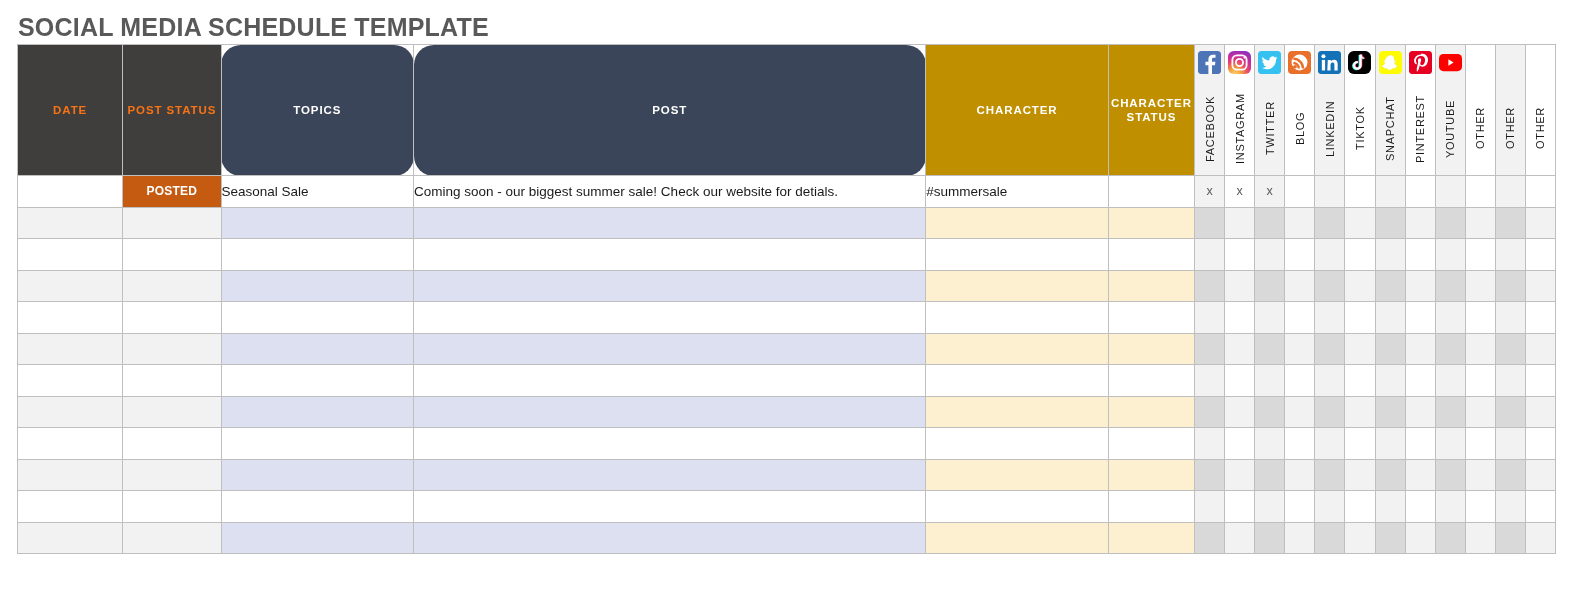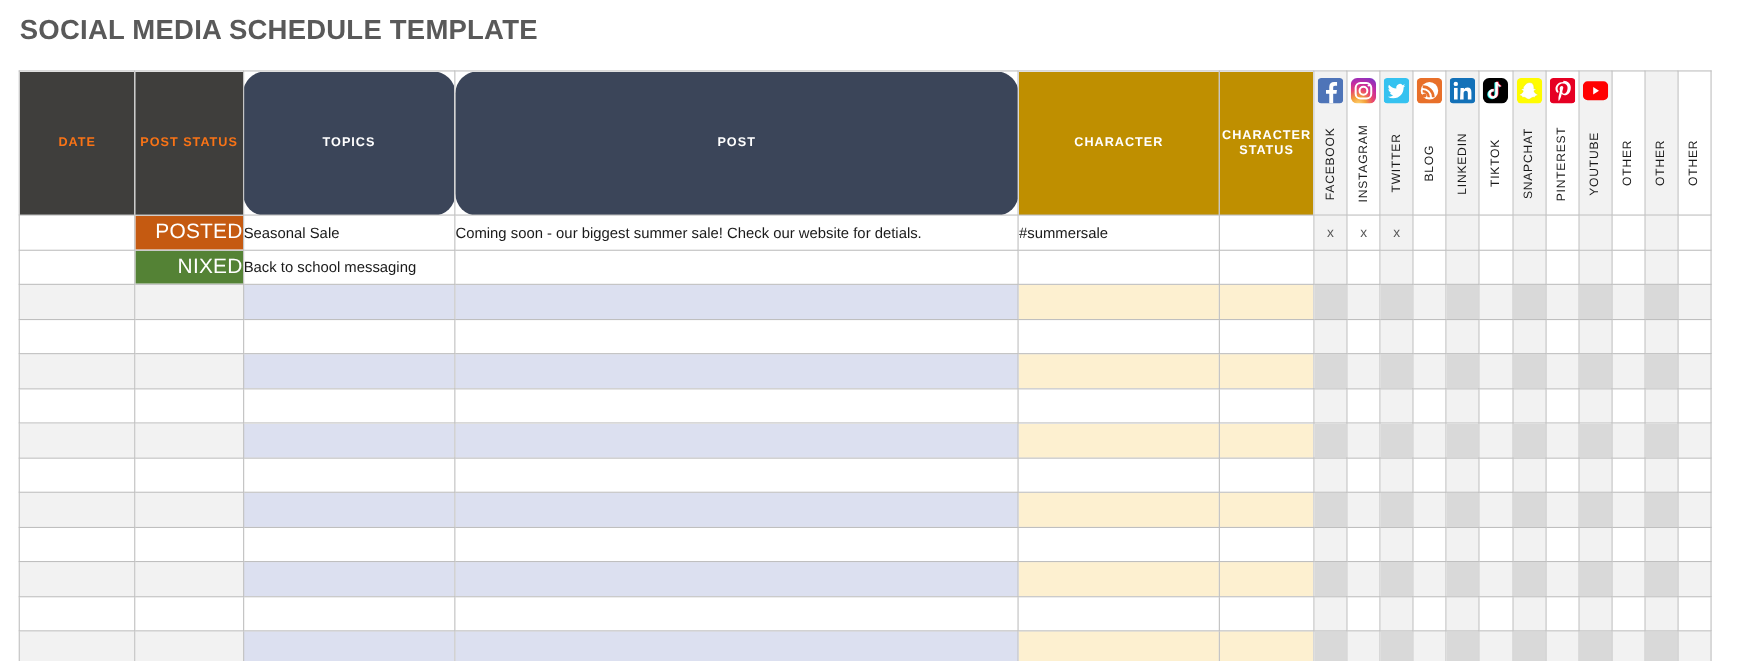--- a/index.html
+++ b/index.html
@@ -9,21 +9,21 @@
     background: #ffffff;
     font-family: "Liberation Sans", sans-serif;
     overflow: hidden;
   }
   #page-title {
     font-size: 25px;
     font-weight: bold;
     color: #595959;
     letter-spacing: 0.2px;
     padding: 11px 14px 0 18px;
-    height: 64px;
+    height: 44px;
     line-height: 33px;
     white-space: nowrap;
   }
   table.sheet {
     border-collapse: collapse;
     table-layout: fixed;
     margin-left: 17px;
     width: 1539px;
   }
   table.sheet td, table.sheet th {
@@ -95,23 +95,24 @@
   tr.band td.c-topic, tr.band td.c-post  { background:#dce0f0; }
   tr.band td.c-hash,  tr.band td.c-cc    { background:#fdf0d0; }
   tr.band td.c-plat      { background:#d9d9d9; }
   tr.band td.c-plat.alt  { background:#f2f2f2; }
 
   .badge {
     display:block;
     height: 100%;
     line-height: 30px;
     color:#ffffff;
-    font-size: 19px;
-    text-align:right;
+    font-size: 12px;
+    text-align:center;
     letter-spacing:0.2px;
+    font-weight:bold;
   }
   .badge.posted  { background:#c55a11; }
   .badge.onhold  { background:#808080; }
   .badge.nixed   { background:#548235; }
 
   .wrap { position: relative; width: 1580px; height: 601px; }
 </style>
 </head>
 <body>
 
@@ -285,42 +286,20 @@
           <td class="c-plat alt"></td>
           <td class="c-plat"></td>
           <td class="c-plat alt"></td>
           <td class="c-plat"></td>
           <td class="c-plat alt"></td>
           <td class="c-plat"></td>
           <td class="c-plat alt"></td>
           <td class="c-plat"></td>
           <td class="c-plat alt"></td>
         </tr>
-        <tr class="">
-          <td class="c-date"></td>
-          <td class="c-status">
-            <span class="badge nixed">NIXED</span>
-          </td>
-          <td class="c-topic">Back to school messaging</td>
-          <td class="c-post"></td>
-          <td class="c-hash"></td>
-          <td class="c-cc"></td>
-          <td class="c-plat"></td>
-          <td class="c-plat alt"></td>
-          <td class="c-plat"></td>
-          <td class="c-plat alt"></td>
-          <td class="c-plat"></td>
-          <td class="c-plat alt"></td>
-          <td class="c-plat"></td>
-          <td class="c-plat alt"></td>
-          <td class="c-plat"></td>
-          <td class="c-plat alt"></td>
-          <td class="c-plat"></td>
-          <td class="c-plat alt"></td>
-        </tr>
         <tr class="band">
           <td class="c-date"></td>
           <td class="c-status"></td>
           <td class="c-topic"></td>
           <td class="c-post"></td>
           <td class="c-hash"></td>
           <td class="c-cc"></td>
           <td class="c-plat"></td>
           <td class="c-plat alt"></td>
           <td class="c-plat"></td>

